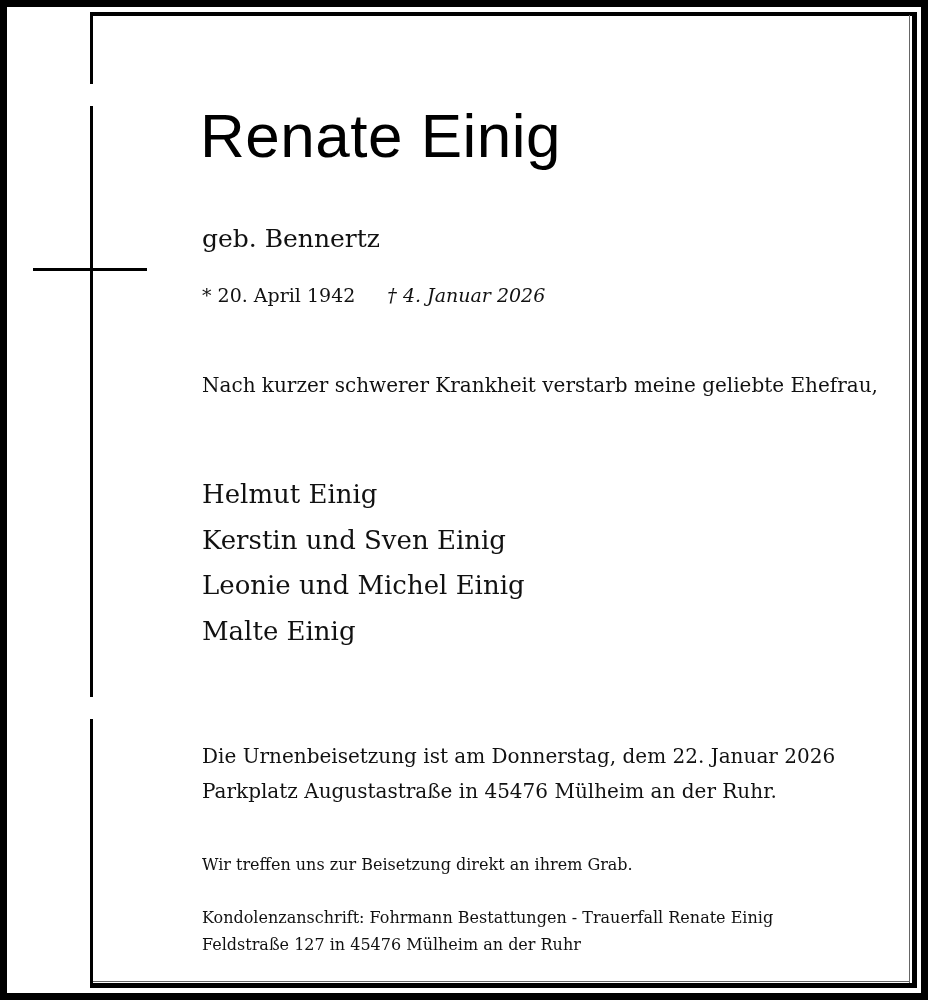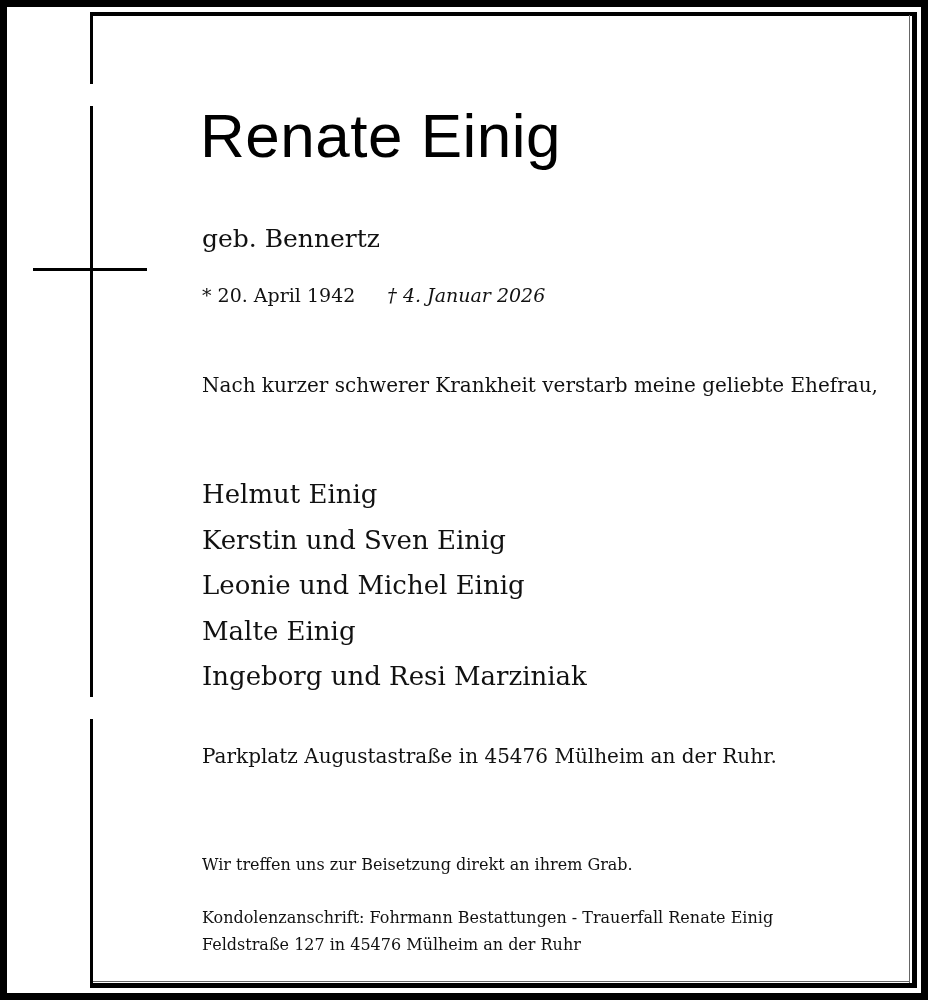--- a/index.html
+++ b/index.html
@@ -50,23 +50,23 @@
     <span class="death">† 4. Januar 2026</span>
   </div>
   <div class="intro">
     <div>Nach kurzer schwerer Krankheit verstarb meine geliebte Ehefrau,</div>
   </div>
   <div class="mourners">
     <div>Helmut Einig</div>
     <div>Kerstin und Sven Einig</div>
     <div>Leonie und Michel Einig</div>
     <div>Malte Einig</div>
-    <div>Ingeborg und Resi Marziniak</div>
   </div>
   <div class="ceremony">
+    <div>Die Urnenbeisetzung ist am Donnerstag, dem 22. Januar 2026</div>
     <div>Parkplatz Augustastraße in 45476 Mülheim an der Ruhr.</div>
   </div>
   <div class="note">Wir treffen uns zur Beisetzung direkt an ihrem Grab.</div>
   <div class="condolence">
     <div>Kondolenzanschrift: Fohrmann Bestattungen - Trauerfall Renate Einig</div>
     <div>Feldstraße 127 in 45476 Mülheim an der Ruhr</div>
   </div>
 </div>
 
 </body></html>

